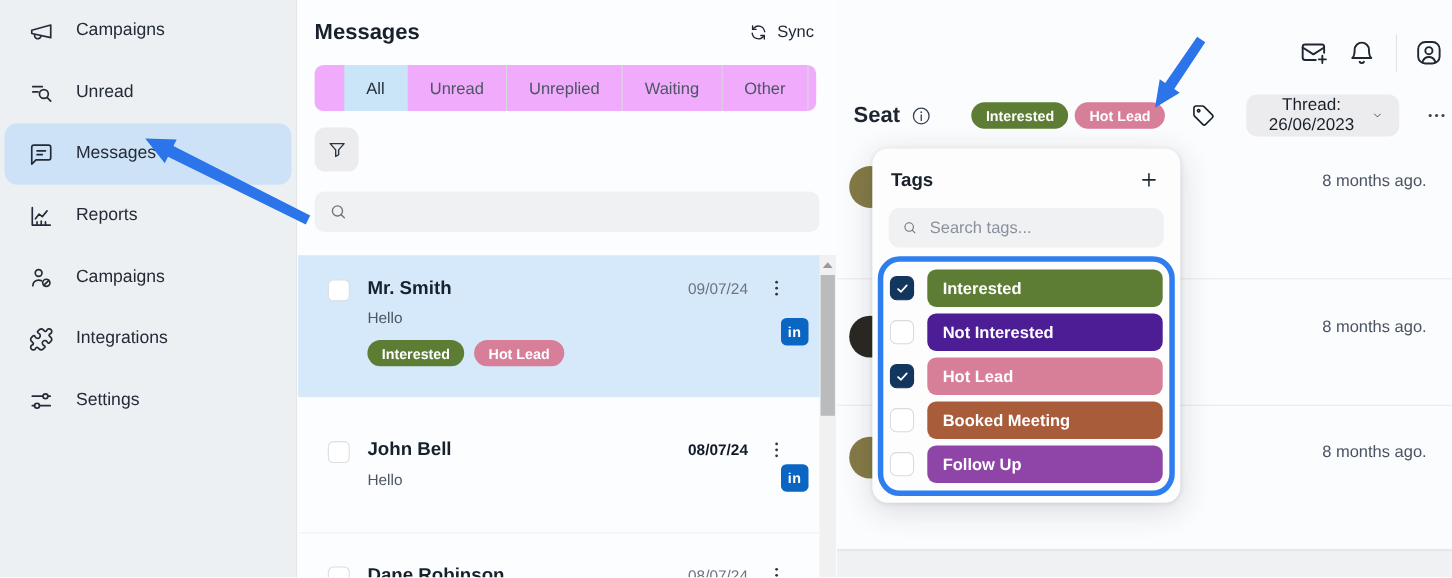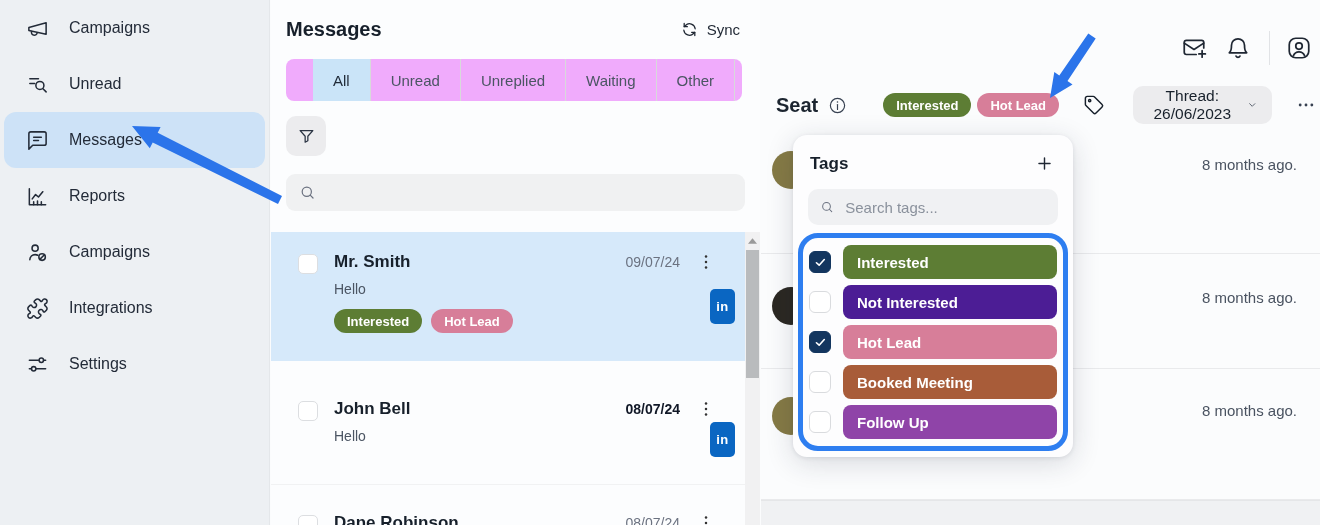--- a/index.html
+++ b/index.html
@@ -44,21 +44,21 @@
   .conv-check { width:20px; height:20px; border:1.5px solid #dcdee1; border-radius:5px; background:#fff; margin-top:2px; flex:0 0 auto; cursor:pointer; }
   .conv-body { flex:1; min-width:0; }
   .conv-top { display:flex; align-items:center; }
   .conv-name { font-size:17px; font-weight:700; color:#17202b; flex:1; }
   .conv-date { font-size:14px; color:#6b7280; margin-right:16px; }
   .conv-date.unread { color:#111827; font-weight:700; }
   .kebab { background:none; border:none; cursor:pointer; width:20px; height:20px; display:flex; align-items:center; justify-content:center; }
   .conv-preview { font-size:14px; color:#4b5563; margin-top:9px; }
   .conv-tags { display:flex; gap:9px; margin-top:12px; }
   .pill { display:inline-flex; align-items:center; height:24px; padding:0 13px; border-radius:999px; color:#fff; font-size:13px; font-weight:600; white-space:nowrap; }
-  .li-badge { position:absolute; right:25px; top:57px; width:25px; height:35px; background:#0a66c2; color:#fff; border-radius:5px; font-size:13px; font-weight:700; display:flex; align-items:center; justify-content:center; letter-spacing:.5px; }
+  .li-badge { position:absolute; right:25px; top:57px; width:25px; height:25px; background:#0a66c2; color:#fff; border-radius:5px; font-size:13px; font-weight:700; display:flex; align-items:center; justify-content:center; letter-spacing:.5px; }
   .conv-row.r2 .li-badge { top:43px; }
 
   .scrollbar { position:absolute; left:474px; top:232px; width:15px; height:293px; background:#f1f1f2; }
   .scroll-up { height:17px; display:flex; align-items:center; justify-content:center; }
   .scroll-up svg { width:9px; height:6px; fill:#9a9a9a; }
   .scroll-thumb { position:absolute; left:1px; top:18px; width:13px; height:128px; background:#b9bbbd; cursor:pointer; }
 
   
   .right { position:absolute; left:761px; top:0; width:559px; height:525px; background:#fbfcfd; }
   .topbar { position:absolute; top:31px; right:8px; display:flex; align-items:center; }

